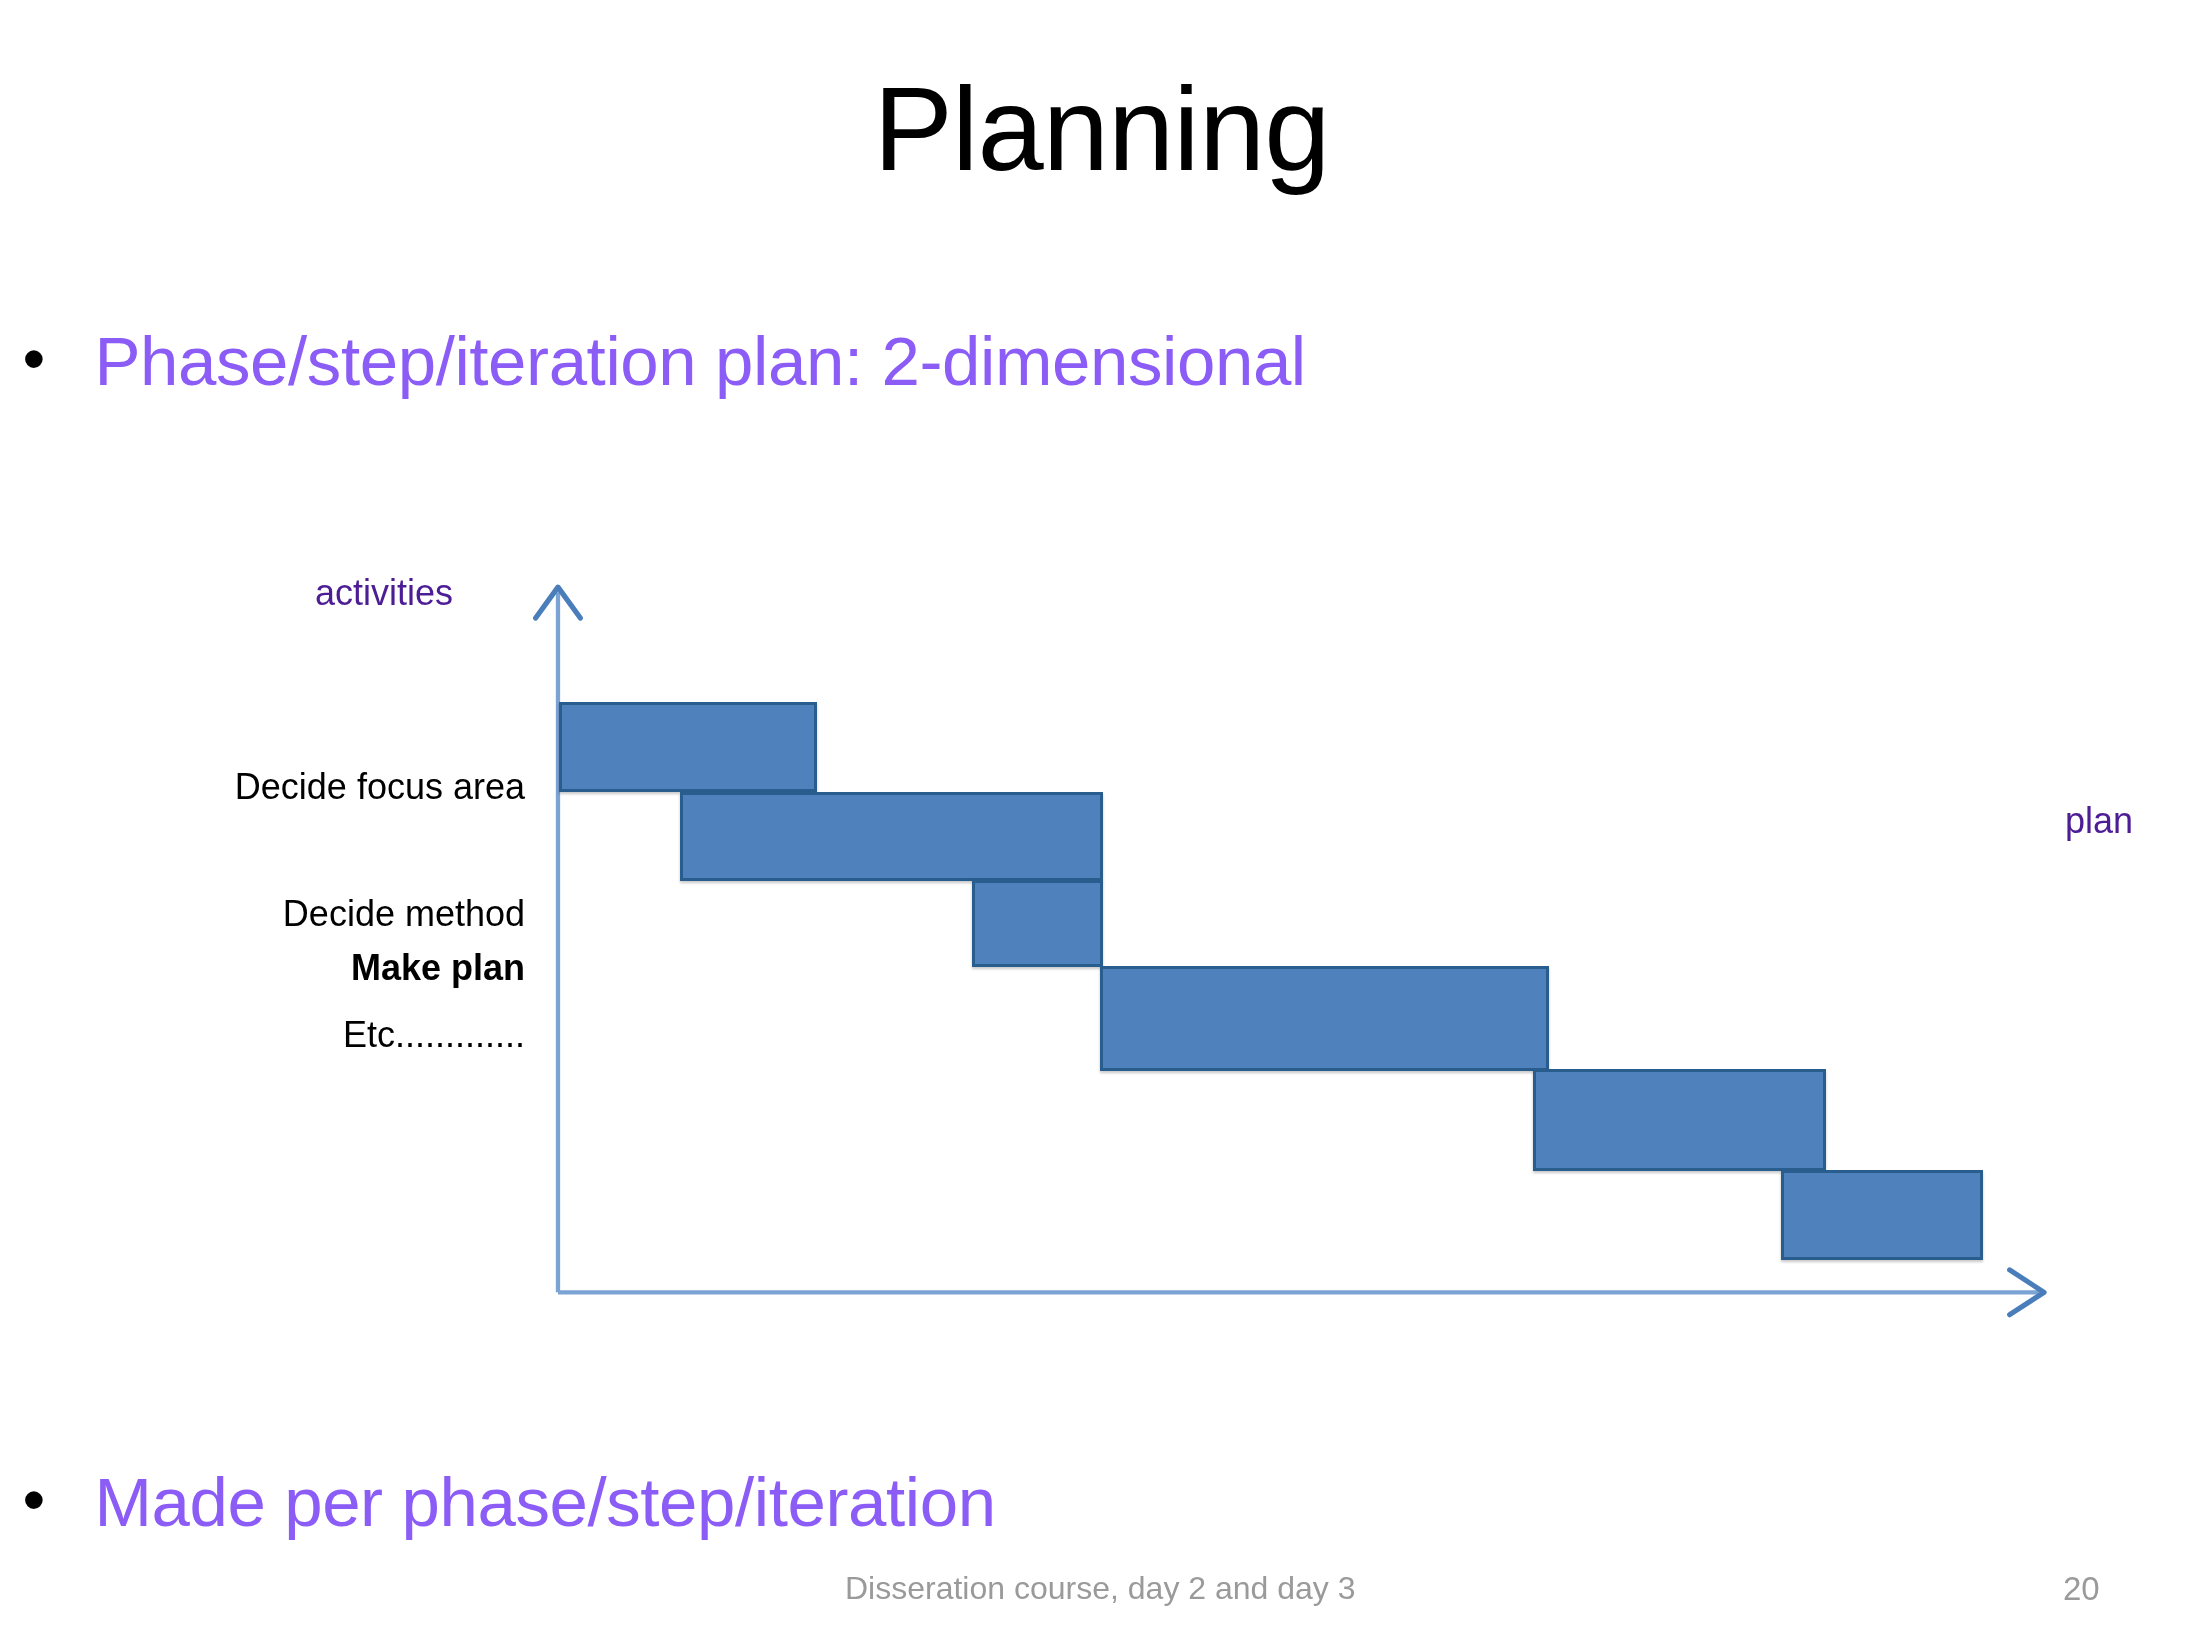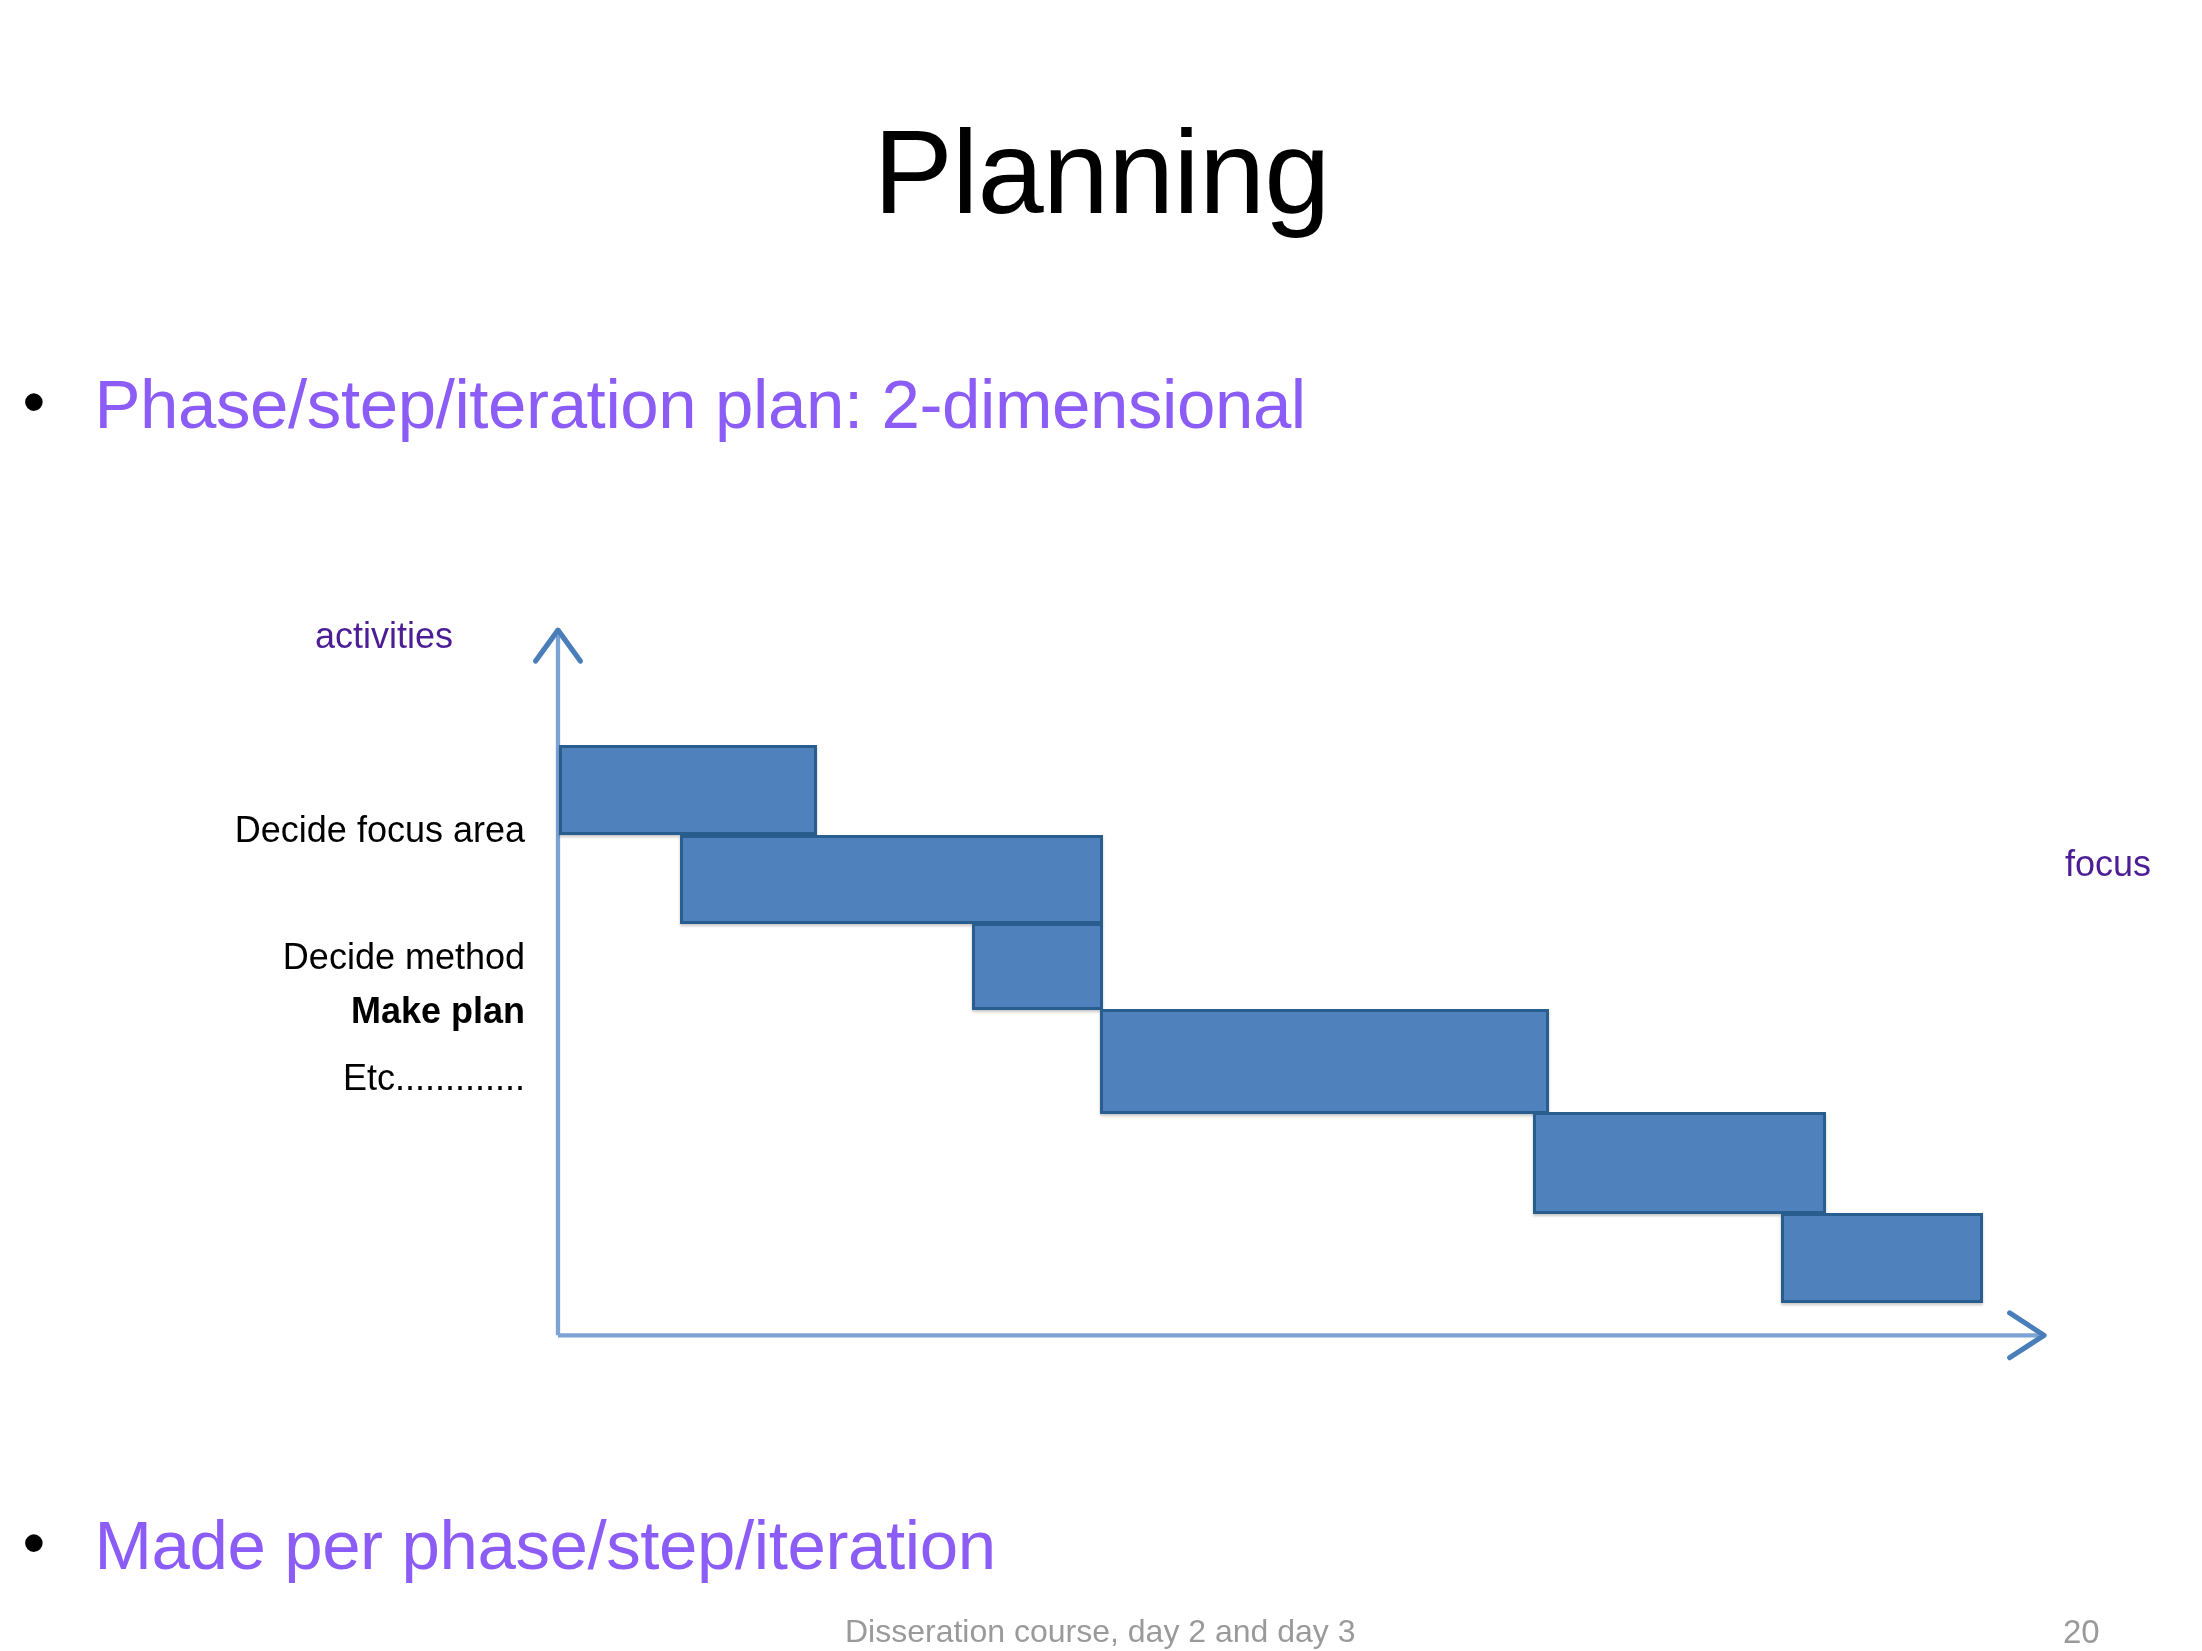--- a/index.html
+++ b/index.html
@@ -16,21 +16,20 @@
     position: relative;
   }
 
   
   .slide {
     position: absolute;
     inset: 0;
     width: 2203px;
     height: 1428px;
     background: #ffffff;
-    margin-top: 43px;
   }
 
   
   .slide-title {
     position: absolute;
     top: 67px;
     left: 0;
     width: 2203px;
     text-align: center;
     font-size: 119px;
@@ -151,21 +150,21 @@
     <svg class="axis-svg" viewBox="0 0 2560 1000">
 
       <line x1="648" y1="48" x2="648" y2="862" stroke="#7ba3d4" stroke-width="5"></line>
       <polyline points="622,78 648,42 674,78" fill="none" stroke="#4a7ebb" stroke-width="6" stroke-linecap="round" stroke-linejoin="round"></polyline>
 
       <line x1="648" y1="862" x2="2370" y2="862" stroke="#7ba3d4" stroke-width="5"></line>
       <polyline points="2336,836 2376,862 2336,888" fill="none" stroke="#4a7ebb" stroke-width="6" stroke-linecap="round" stroke-linejoin="round"></polyline>
     </svg>
 
     <div class="axis-label activities">activities</div>
-    <div class="axis-label time">focus</div>
+    <div class="axis-label time">plan</div>
 
     <div class="act-label" style="top:215px;">Decide focus area</div>
     <div class="act-label" style="top:342px;">Decide method</div>
     <div class="act-label" style="top:396px;font-weight:bold;">Make plan</div>
     <div class="act-label" style="top:463px;">Etc.............</div>
 
     <div class="task-bar" style="left:559px;  top:151px; width:258px; height:90px;"></div>
     <div class="task-bar" style="left:680px;  top:241px; width:423px; height:89px;"></div>
     <div class="task-bar" style="left:972px; top:329px; width:131px; height:87px;"></div>
     <div class="task-bar" style="left:1100px; top:415px; width:449px; height:105px;"></div>

